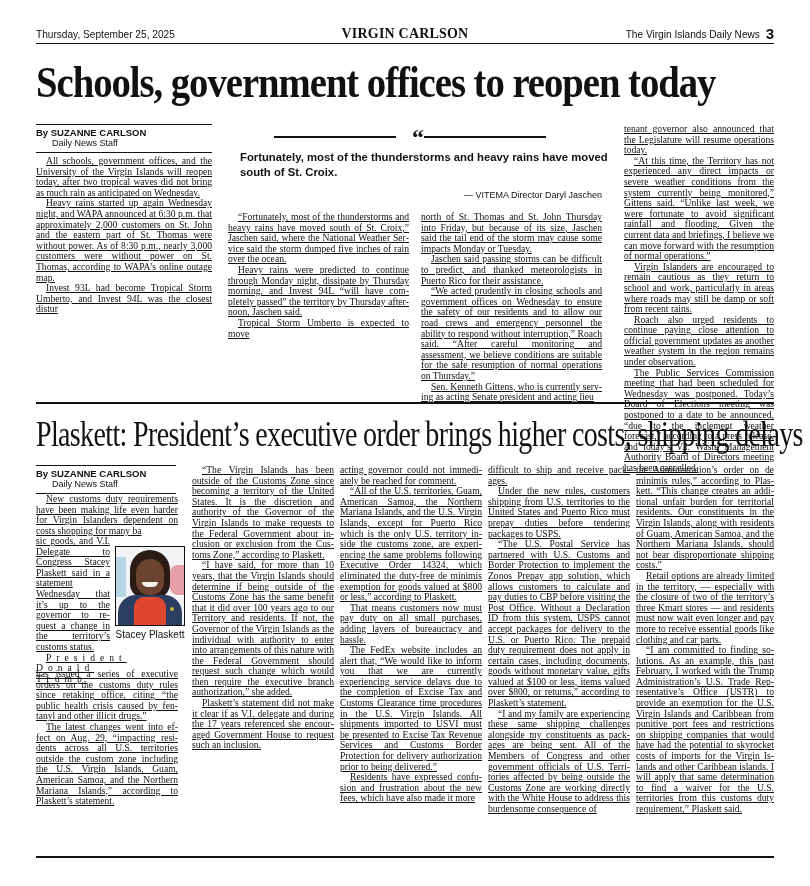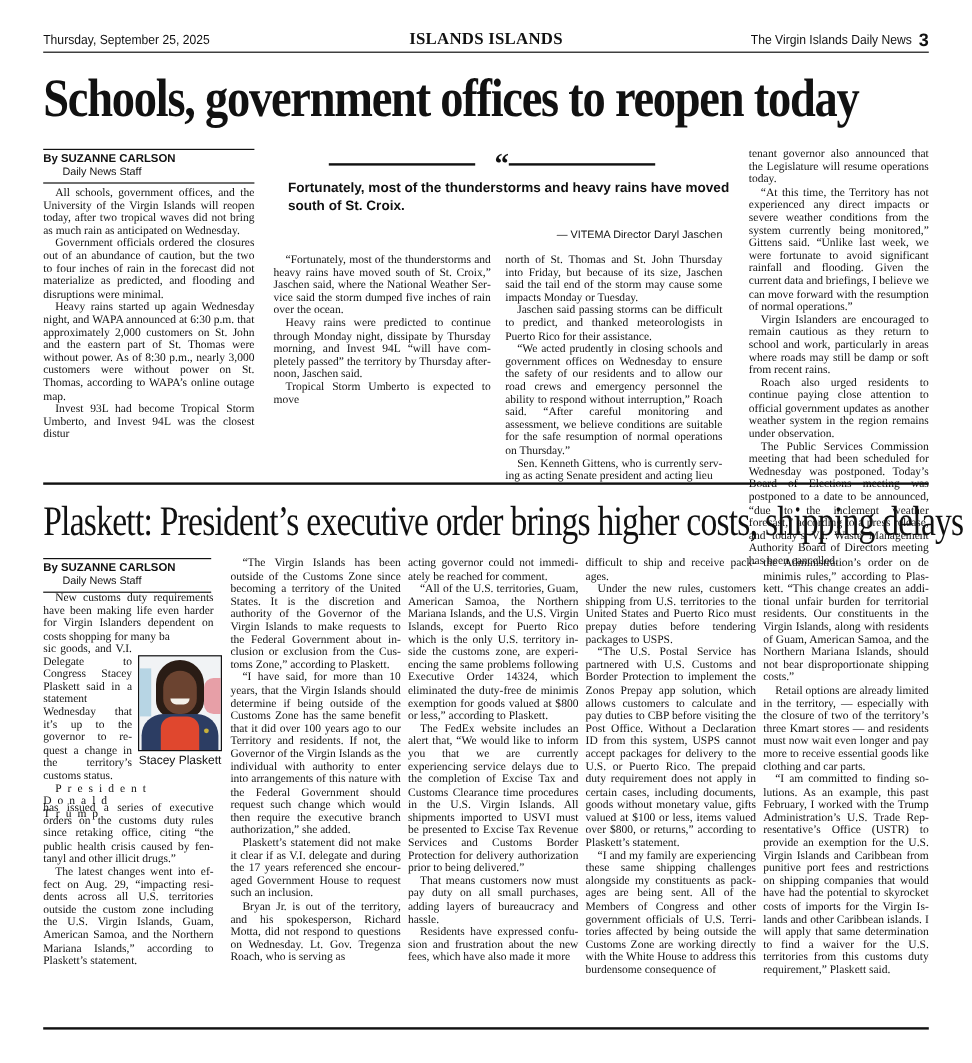--- a/index.html
+++ b/index.html
@@ -12,21 +12,21 @@
   .folio .paper { position: absolute; right: 14px; top: 1px; font-family: "Liberation Sans", sans-serif; font-size: 11px; transform: scaleX(0.92); transform-origin: right; }
   .folio .pagenum { position: absolute; right: 0; top: -2px; font-family: "Liberation Sans", sans-serif; font-weight: bold; font-size: 15px; }
 
   .headline1 { position: absolute; top: 52px; left: 0; width: 738px; font-family: "Liberation Serif", serif; font-weight: bold; font-size: 45px; letter-spacing: -1.2px; white-space: nowrap; line-height: 60px; transform: scaleX(0.86); transform-origin: left; }
 
   .byline { position: absolute; border-top: 1.5px solid #111; border-bottom: 1.5px solid #111; padding: 2px 0 3px 0; }
   .byline .name { font-family: "Liberation Sans", sans-serif; font-weight: bold; font-size: 9.5px; line-height: 11px; }
   .byline .staff { font-family: "Liberation Sans", sans-serif; font-size: 9px; line-height: 11px; margin-left: 16px; }
 
   .col { position: absolute; font-family: "Liberation Serif", serif; font-size: 9.6px; line-height: 10.6px; text-align: justify; hyphens: manual; }
-  .col p { margin: 0; text-indent: 10px; }
+  .col p { margin: 0; text-indent: 10px; text-decoration: underline; }
   .col p.cont { text-indent: 0; }
 
   .pullquote { position: absolute; left: 192px; top: 128px; width: 380px; }
   .pq-rule { position: absolute; top: 8px; height: 1.5px; background: #111; }
   .pq-mark { position: absolute; left: 0; width: 380px; top: -3px; text-align: center; font-family: "Liberation Serif", serif; font-weight: bold; font-size: 24px; line-height: 24px; }
   .pq-text { position: absolute; top: 22px; left: 12px; width: 380px; font-family: "Liberation Sans", sans-serif; font-weight: bold; font-size: 11.3px; line-height: 15px; }
   .pq-attr { position: absolute; top: 62px; right: 6px; font-family: "Liberation Sans", sans-serif; font-size: 9px; }
 
   .divider { position: absolute; left: 0; width: 738px; height: 1.5px; background: #111; }
 
@@ -46,35 +46,34 @@
 
   .bottom-rule { position: absolute; left: 0; top: 856px; width: 738px; height: 2px; background: #111; }
 </style>
 </head>
 <body>
 
 <div class="page">
 
   <div class="folio">
     <span class="date">Thursday, September 25, 2025</span>
-    <span class="section">ISLANDS ISLANDS</span>
+    <span class="section">VIRGIN CARLSON</span>
     <span class="paper">The Virgin Islands Daily News</span>
     <span class="pagenum">3</span>
   </div>
 
   <div class="headline1">Schools, government offices to reopen today</div>
 
   <div class="byline" style="left:0; top:124px; width:176px;">
     <div class="name">By SUZANNE CARLSON</div>
     <div class="staff">Daily News Staff</div>
   </div>
 
   <div class="col" style="left:0; top:156px; width:176px;">
     <p>All schools, government offices, and the University of the Virgin Islands will reopen today, after two tropical waves did not bring as much rain as anticipated on Wednesday.</p>
-    <p>Government officials ordered the closures out of an abundance of caution, but the two to four inches of rain in the forecast did not materialize as predicted, and flooding and dis­ruptions were minimal.</p>
     <p>Heavy rains started up again Wednesday night, and WAPA announced at 6:30 p.m. that approximately 2,000 customers on St. John and the eastern part of St. Thomas were without power. As of 8:30 p.m., nearly 3,000 customers were without power on St. Thomas, according to WAPA’s online outage map.</p>
     <p>Invest 93L had become Tropical Storm Um­berto, and Invest 94L was the closest distur­</p>
   </div>
 
   <div class="pullquote">
     <div class="pq-rule" style="left:46px; width:122px;"></div>
     <div class="pq-mark">“</div>
     <div class="pq-rule" style="left:196px; width:122px;"></div>
     <div class="pq-text">Fortunately, most of the thunderstorms and heavy rains have moved south of St. Croix.</div>
     <div class="pq-attr">— VITEMA Director Daryl Jaschen</div>
@@ -134,28 +133,27 @@
 
   <div class="col" style="left:0; top:669px; width:142px;">
     <p class="cont">has issued a series of executive orders on the customs duty rules since retaking office, citing “the public health crisis caused by fen­tanyl and other illicit drugs.”</p>
     <p>The latest changes went into ef­fect on Aug. 29, “impacting resi­dents across all U.S. territories outside the custom zone includ­ing the U.S. Virgin Islands, Guam, American Samoa, and the North­ern Mariana Islands,” according to Plaskett’s statement.</p>
   </div>
 
   <div class="col" style="left:156px; top:465px; width:142px;">
     <p>“The Virgin Islands has been outside of the Customs Zone since becoming a territory of the Unit­ed States. It is the discretion and authority of the Governor of the Virgin Islands to make requests to the Federal Government about in­clusion or exclusion from the Cus­toms Zone,” according to Plaskett.</p>
     <p>“I have said, for more than 10 years, that the Virgin Islands should determine if being outside of the Customs Zone has the same benefit that it did over 100 years ago to our Territory and residents. If not, the Governor of the Virgin Islands as the individual with au­thority to enter into arrangements of this nature with the Federal Government should request such change which would then require the executive branch authoriza­tion,” she added.</p>
     <p>Plaskett’s statement did not make it clear if as V.I. delegate and during the 17 years referenced she encour­aged Government House to request such an inclusion.</p>
-    <p>Bryan Jr. is out of the territory, and his spokesperson, Richard Motta, did not respond to ques­tions on Wednesday. Lt. Gov. Tre­genza Roach, who is serving as</p>
   </div>
 
   <div class="col" style="left:304px; top:465px; width:142px;">
     <p class="cont">acting governor could not immedi­ately be reached for comment.</p>
     <p>“All of the U.S. territories, Guam, American Samoa, the Northern Mariana Islands, and the U.S. Vir­gin Islands, except for Puerto Rico which is the only U.S. territory in­side the customs zone, are experi­encing the same problems follow­ing Executive Order 14324, which eliminated the duty-free de minimis exemption for goods valued at $800 or less,” according to Plaskett.</p>
+    <p>That means customers now must pay duty on all small purchases, adding layers of bureaucracy and hassle.</p>
     <p>The FedEx website includes an alert that, “We would like to in­form you that we are currently experiencing service delays due to the completion of Excise Tax and Customs Clearance time pro­cedures in the U.S. Virgin Islands. All shipments imported to USVI must be presented to Excise Tax Revenue Services and Customs Border Protection for delivery authorization prior to being deliv­ered.”</p>
-    <p>That means customers now must pay duty on all small purchases, adding layers of bureaucracy and hassle.</p>
     <p>Residents have expressed confu­sion and frustration about the new fees, which have also made it more</p>
   </div>
 
   <div class="col" style="left:452px; top:465px; width:142px;">
     <p class="cont">difficult to ship and receive pack­ages.</p>
     <p>Under the new rules, customers shipping from U.S. territories to the United States and Puerto Rico must prepay duties before tender­ing packages to USPS.</p>
     <p>“The U.S. Postal Service has partnered with U.S. Customs and Border Protection to implement the Zonos Prepay app solution, which allows customers to calculate and pay duties to CBP before visiting the Post Office. Without a Decla­ration ID from this system, USPS cannot accept packages for delivery to the U.S. or Puerto Rico. The pre­paid duty requirement does not ap­ply in certain cases, including doc­uments, goods without monetary value, gifts valued at $100 or less, items valued over $800, or returns,” according to Plaskett’s statement.</p>
     <p>“I and my family are experienc­ing these same shipping challenges alongside my constituents as pack­ages are being sent. All of the Members of Congress and other government officials of U.S. Terri­tories affected by being outside the Customs Zone are working directly with the White House to address this burdensome consequence of</p>
   </div>
 

